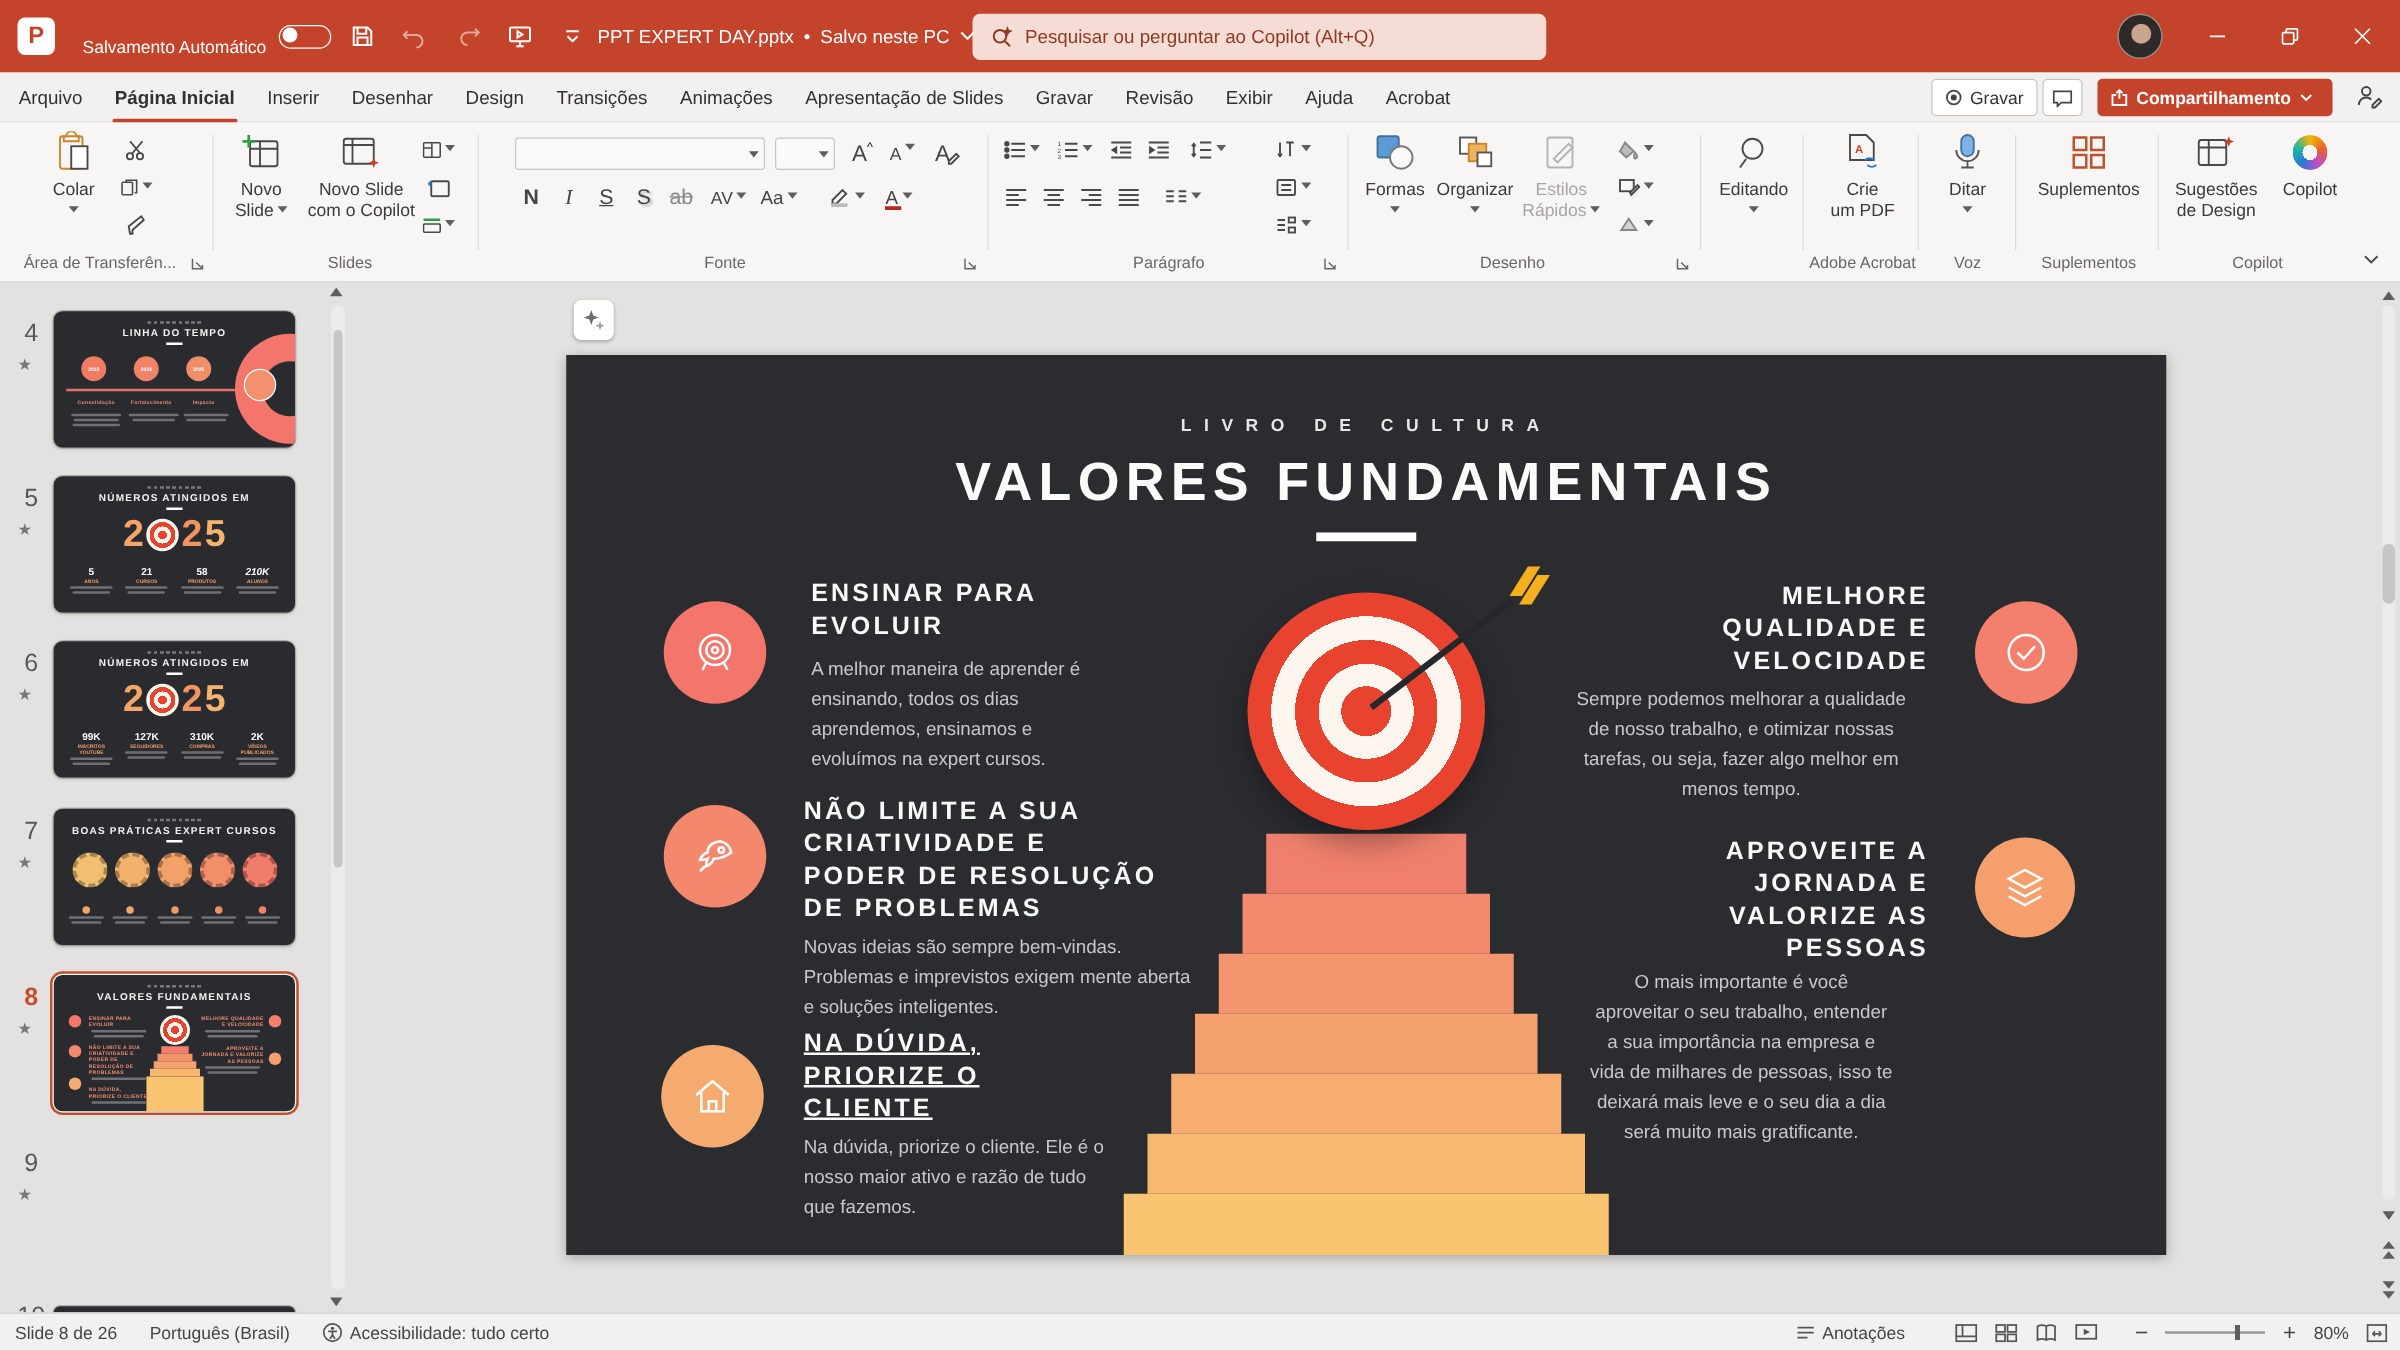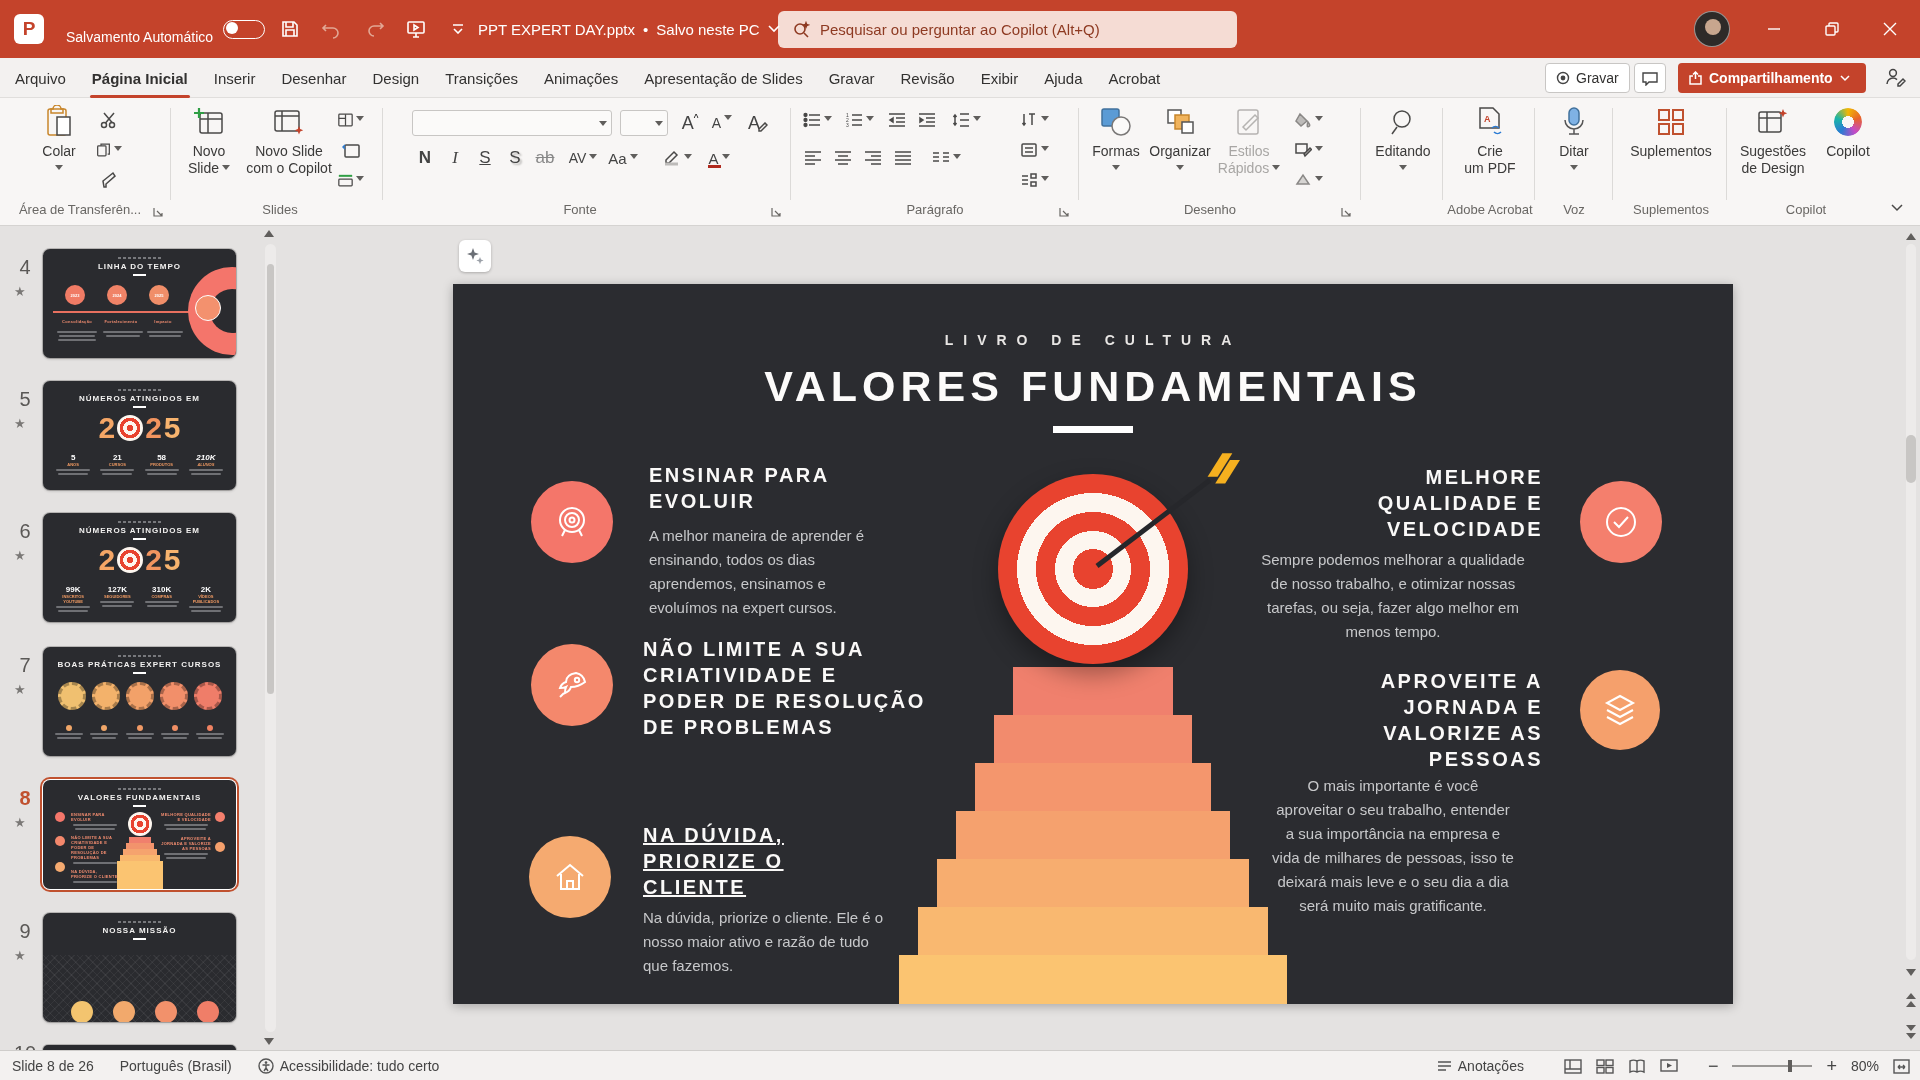--- a/index.html
+++ b/index.html
@@ -777,30 +777,20 @@
           <div class="dash" style="width:44px;"></div>
           <div class="dash" style="width:40px;"></div>
         <div class="microhead" style="margin-top:6px;">APROVEITE A JORNADA E VALORIZE AS PESSOAS</div>
           <div class="dash" style="width:44px;"></div>
           <div class="dash" style="width:40px;"></div>
       </div>
     </div>
 
     <div class="slide-num" style="top:694px;">9</div>
     <div class="star" style="top:722px;">★</div>
-    <div class="thumb" style="top:687px;">
-      <div class="tkick"></div>
-      <div class="ttitle">NOSSA MISSÃO</div>
-      <div class="tbar"></div>
-      <div style="position:absolute;left:0;top:42px;width:193px;height:67px;background:repeating-linear-gradient(45deg,transparent 0 5px,rgba(255,255,255,.06) 5px 6px),repeating-linear-gradient(-45deg,transparent 0 5px,rgba(255,255,255,.05) 5px 6px);"></div>
-      <div style="position:absolute;left:28px;top:88px;width:22px;height:22px;border-radius:50%;background:#F3C46F;"></div>
-      <div style="position:absolute;left:70px;top:88px;width:22px;height:22px;border-radius:50%;background:#F2A96C;"></div>
-      <div style="position:absolute;left:112px;top:88px;width:22px;height:22px;border-radius:50%;background:#F2916B;"></div>
-      <div style="position:absolute;left:154px;top:88px;width:22px;height:22px;border-radius:50%;background:#F07E68;"></div>
-    </div>
 
     <div class="slide-num" style="top:816px;">10</div>
     <div class="thumb" style="top:819px;height:5px;border-radius:7px 7px 0 0;"></div>
 
     <div class="panel-scroll">
         <div class="pthumb"></div>
       </div>
     <div class="tri" style="right:8px;top:4px;border-left:5px solid transparent;border-right:5px solid transparent;border-bottom:7px solid #605E5C;"></div>
     <div class="tri" style="right:8px;top:812px;border-left:5px solid transparent;border-right:5px solid transparent;border-top:7px solid #605E5C;"></div>
   </div>
@@ -836,20 +826,23 @@
       <svg width="40" height="40" viewBox="0 0 40 40">
           <path d="M24 8c5 1 8 4 9 9-4 3-9 5-14 5-1 3-3 5-6 6 0-2 0-4 1-6-2 1-4 1-6 1 1-3 3-5 6-6 0-5 4-8 10-9z"></path>
           <circle cx="25" cy="15" r="2.2"></circle>
           <path d="M12 28l-4 4"></path>
         </svg>
     </div>
     <div class="vhead" style="left:190px;top:352px;width:300px;">NÃO LIMITE A SUA
 CRIATIVIDADE E
 PODER DE RESOLUÇÃO
 DE PROBLEMAS</div>
+    <div class="vbody" style="left:190px;top:462px;width:320px;">Novas ideias são sempre bem-vindas.
+Problemas e imprevistos exigem mente aberta
+e soluções inteligentes.</div>
 
     <div class="vicon" style="left:76px;top:552px;width:82px;height:82px;background:#F5AA70;">
       <svg width="40" height="40" viewBox="0 0 40 40">
           <path d="M7 19 20 8l13 11M11 17v15h18V17M17 32v-8h6v8"></path>
         </svg>
     </div>
     <div class="vhead" style="left:190px;top:538px;width:280px;text-decoration:underline;">NA DÚVIDA,
 PRIORIZE O
 CLIENTE</div>
     <div class="vbody" style="left:190px;top:622px;width:280px;">Na dúvida, priorize o cliente. Ele é o

